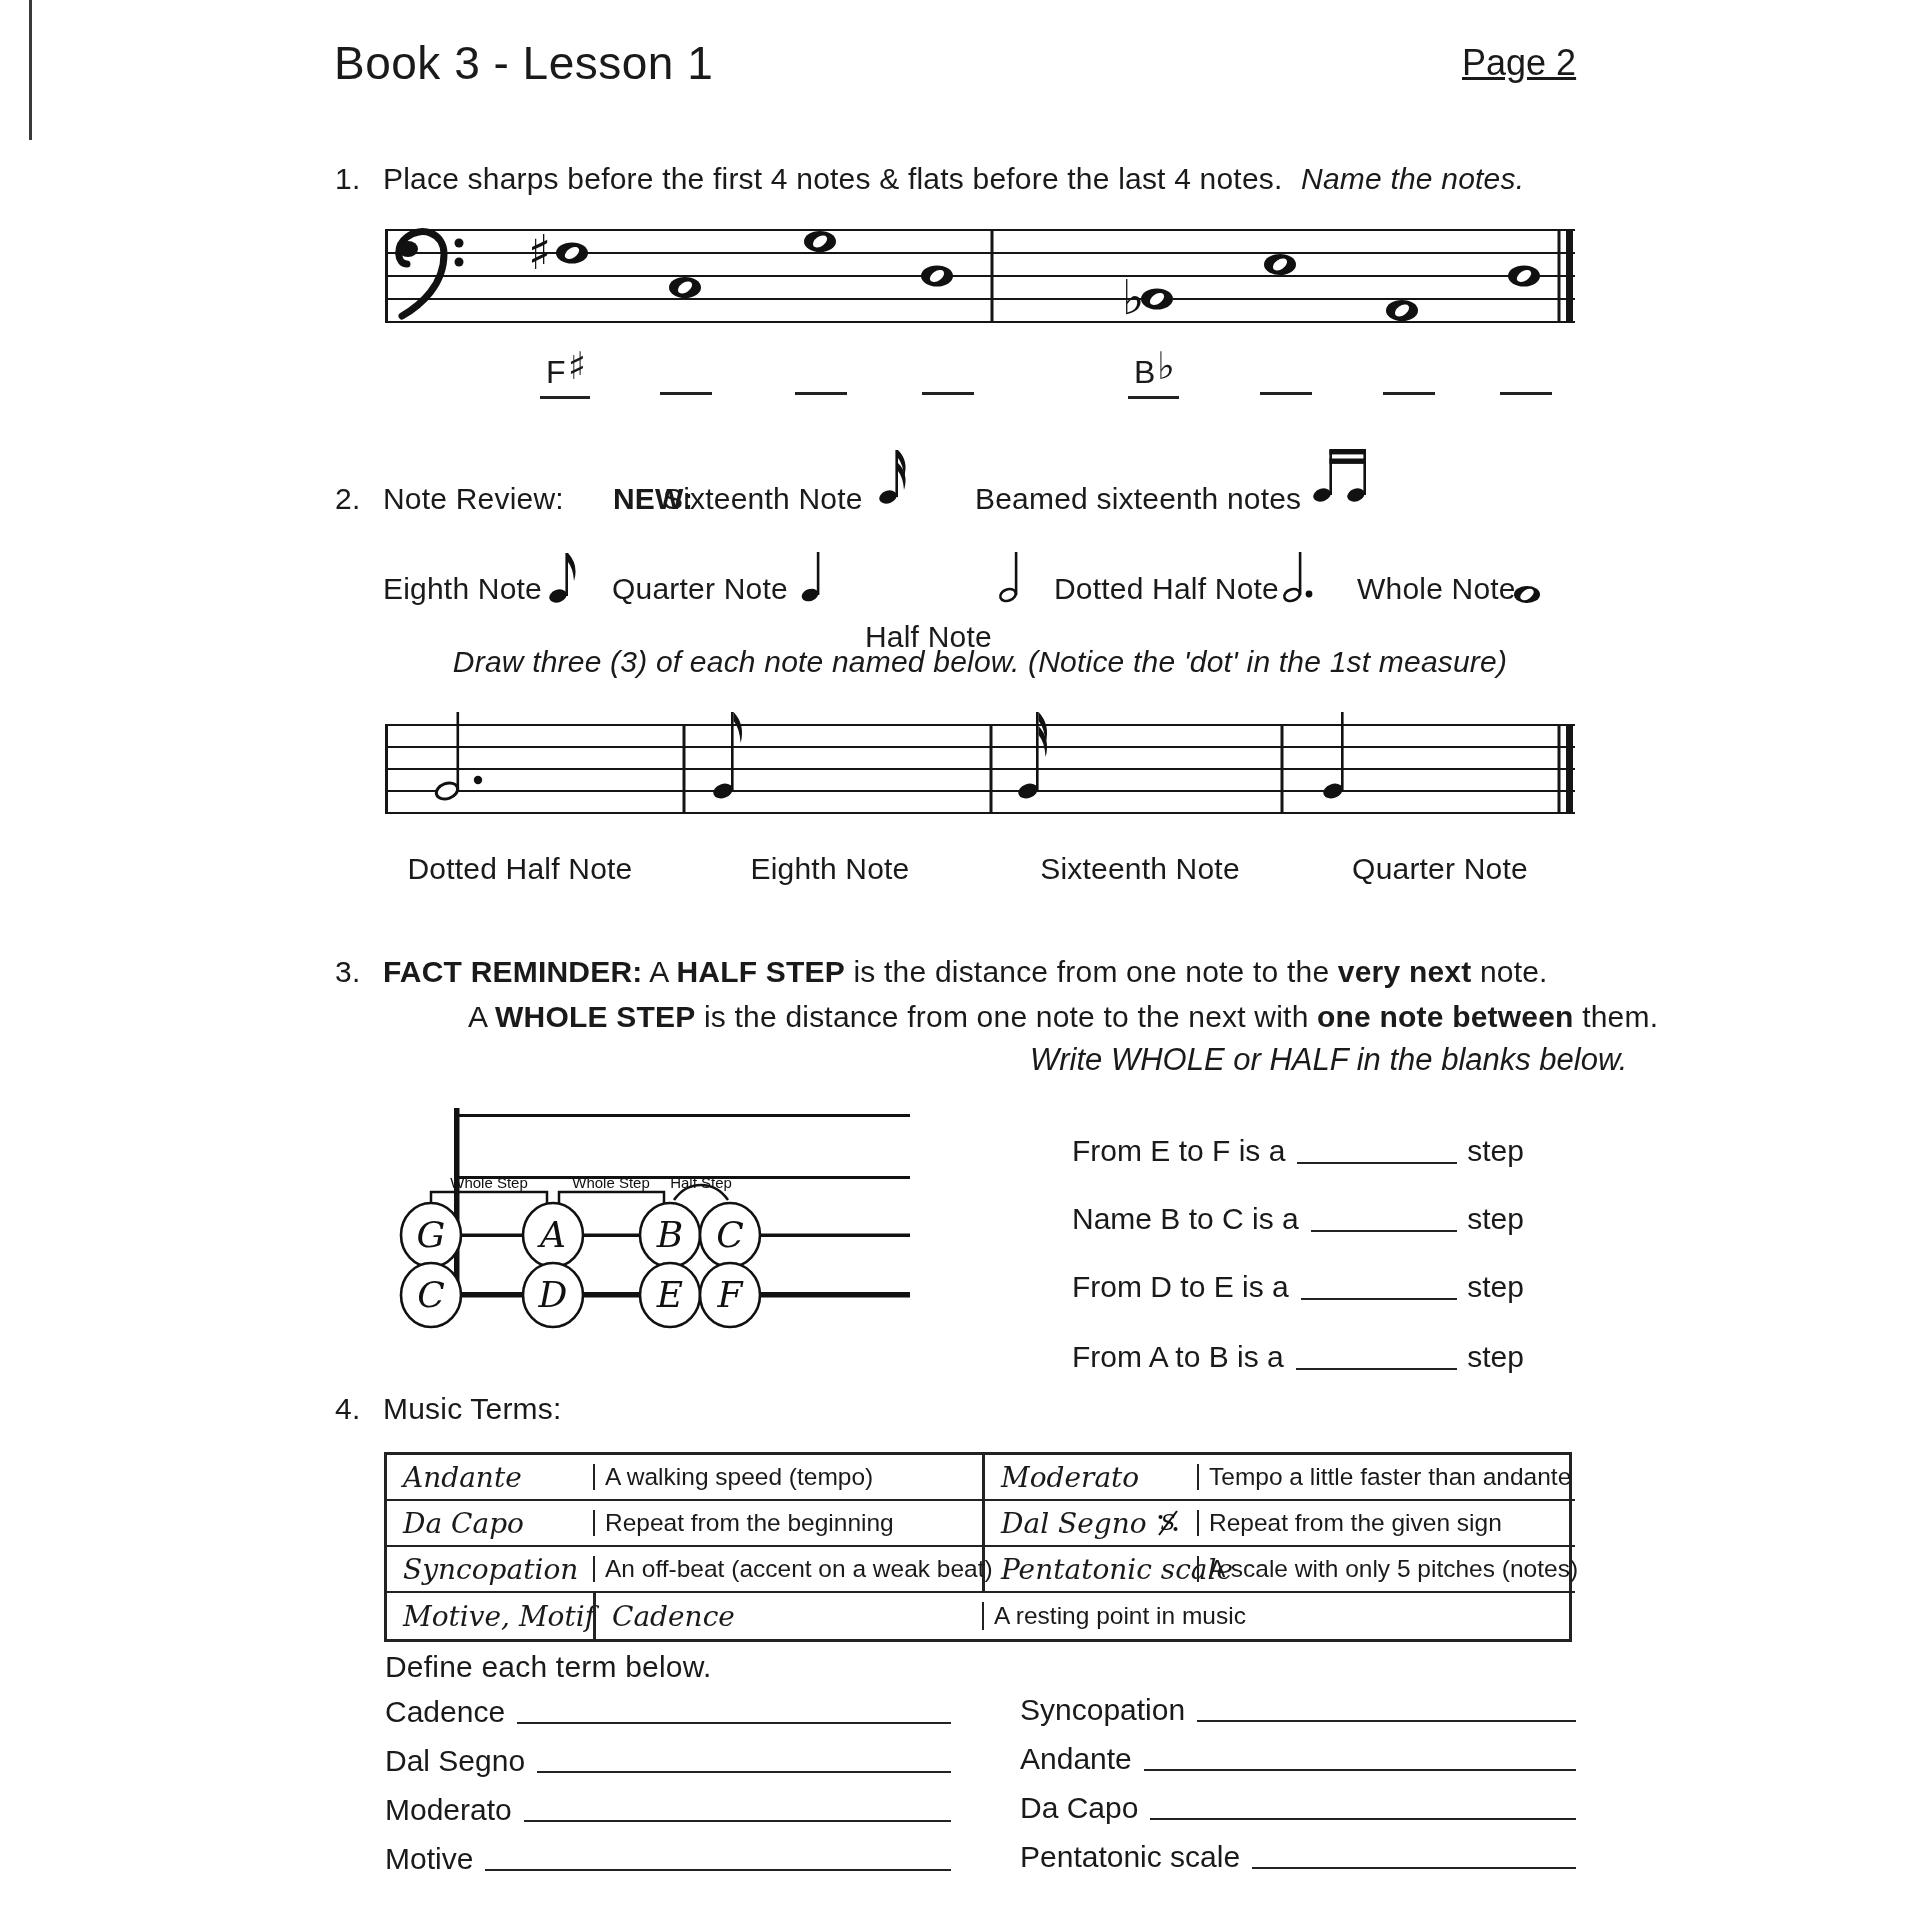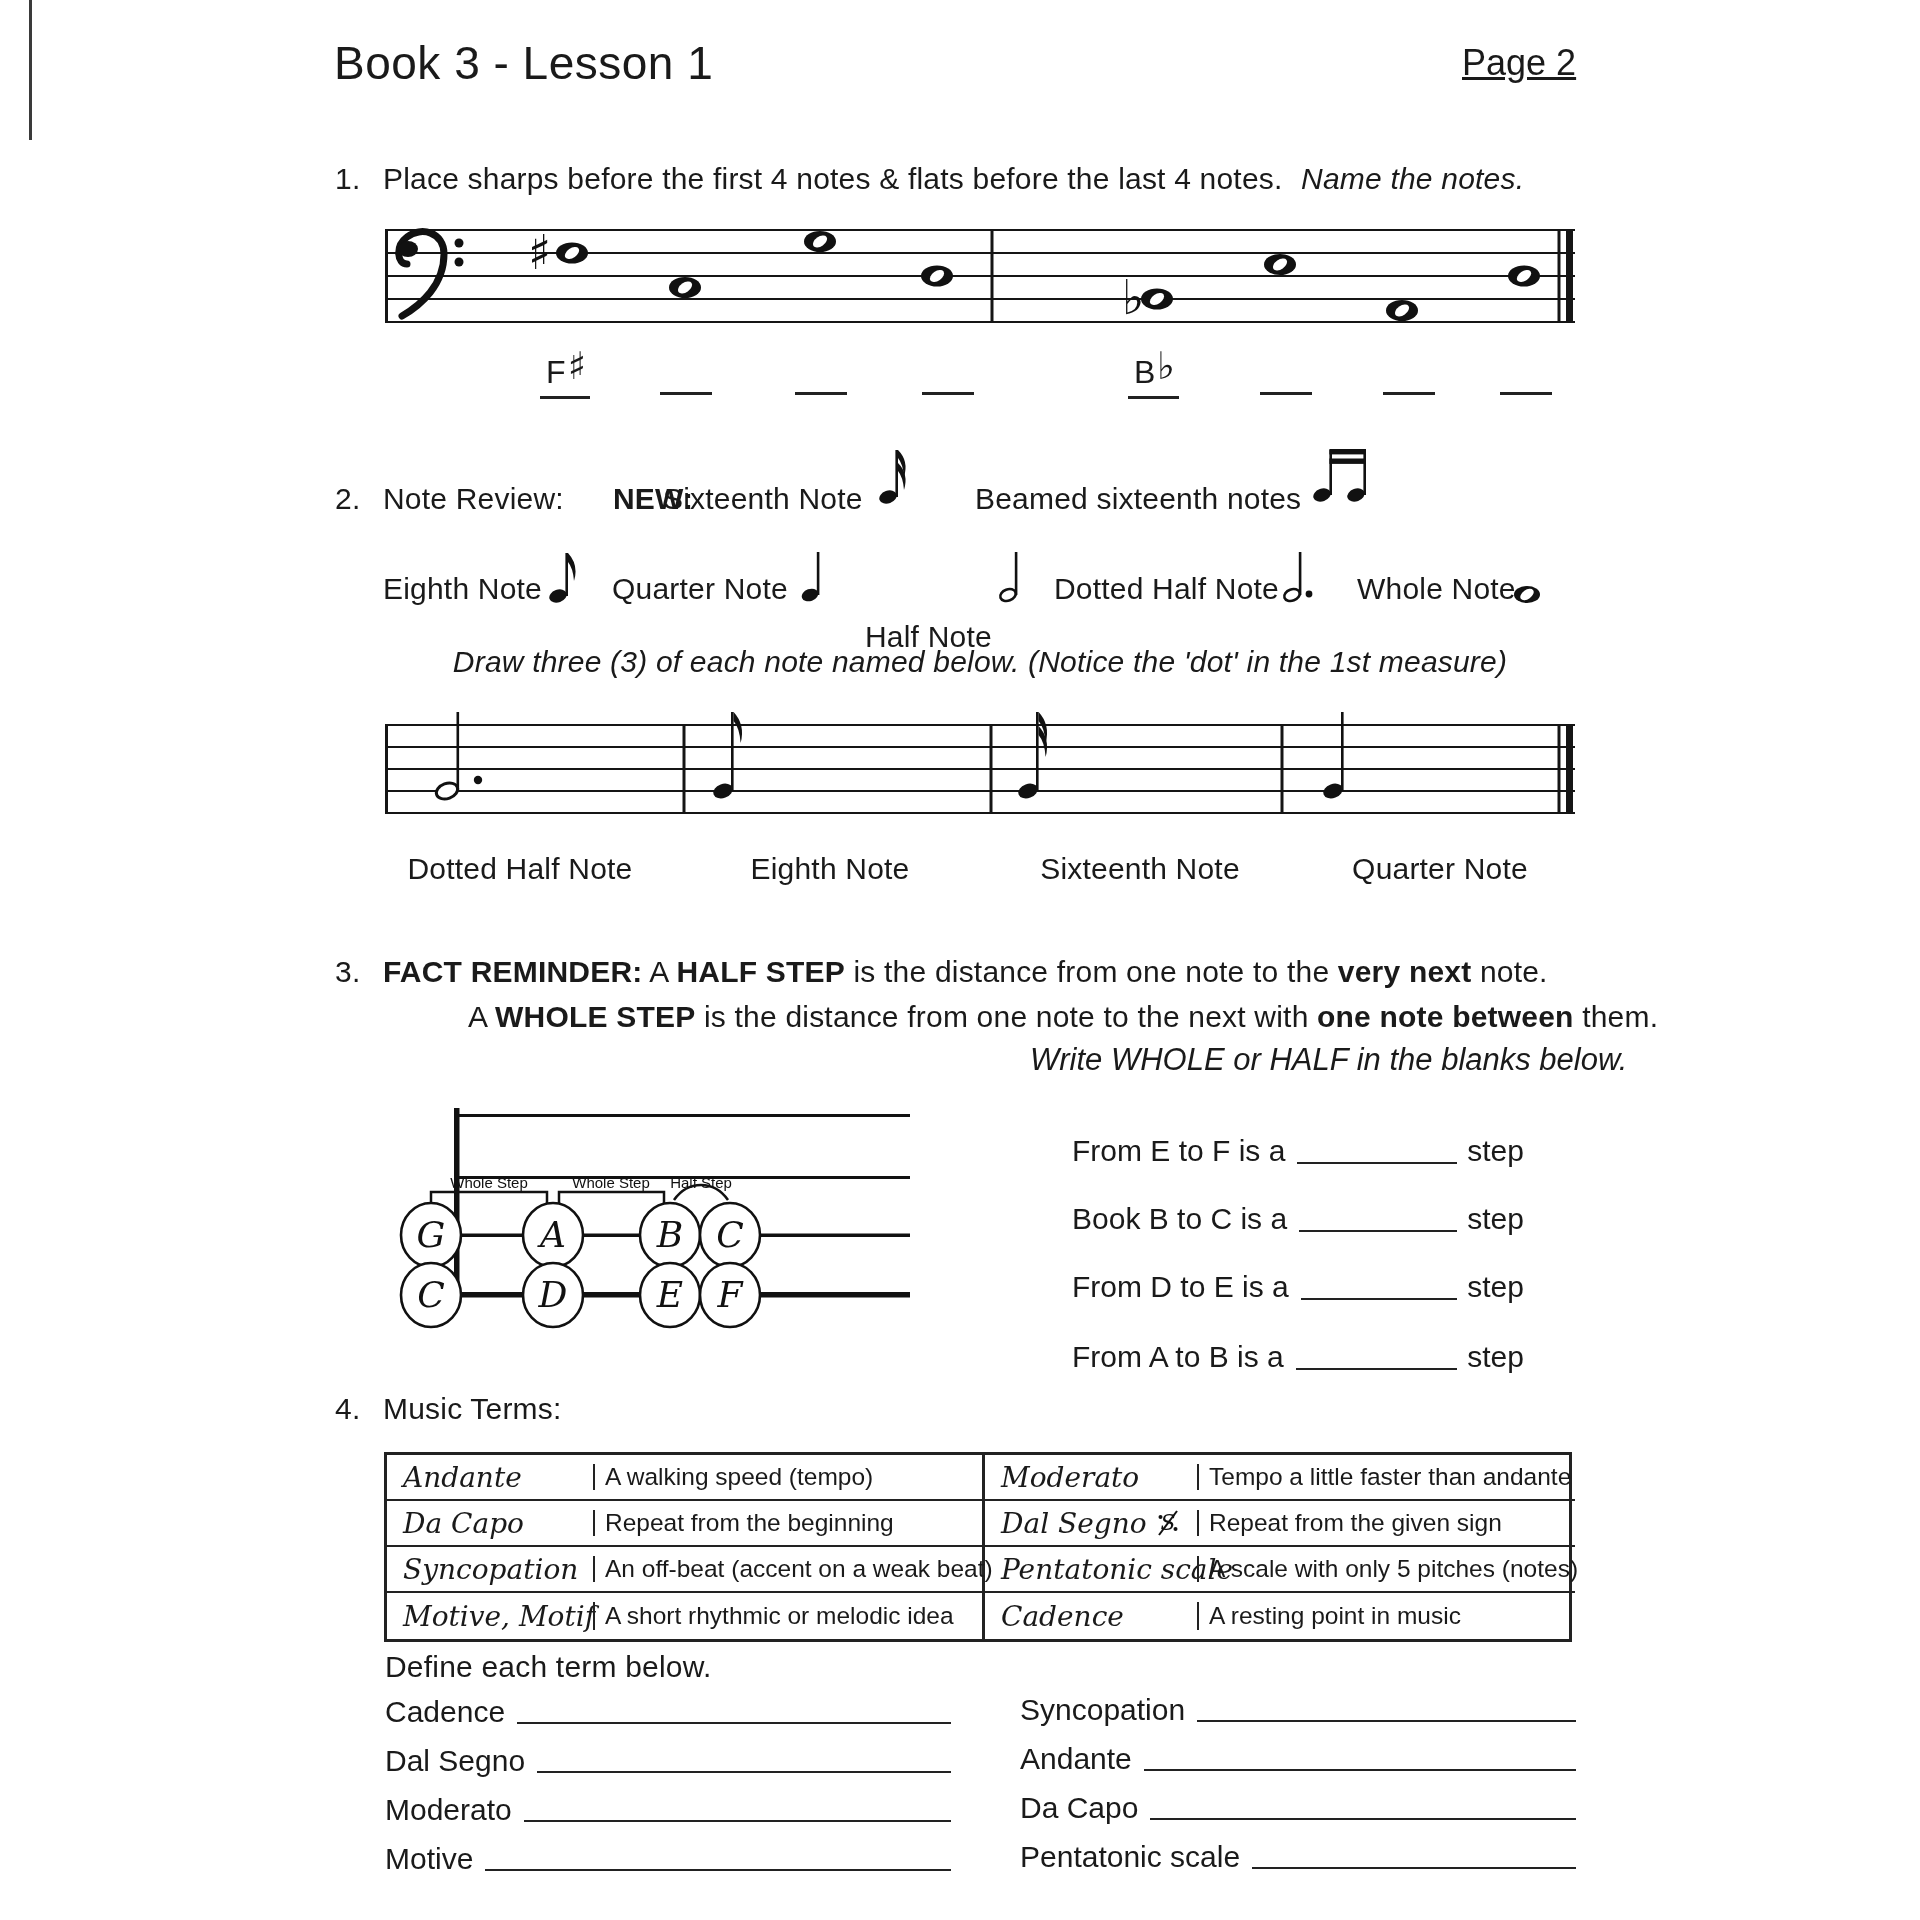--- a/index.html
+++ b/index.html
@@ -247,21 +247,21 @@
   </g>
 </svg>
 
 <div class="abs i" style="left:1030px;top:1042px;font-size:31px;">Write WHOLE or HALF in the blanks below.</div>
 <div class="abs fromrow" style="left:1072px;top:1128px;">
   <span>From E to F is a</span>
     <div class="fillline"></div>
     <span>step</span>
 </div>
 <div class="abs fromrow" style="left:1072px;top:1196px;">
-  <span>Book B to C is a</span>
+  <span>Name B to C is a</span>
     <div class="fillline"></div>
     <span>step</span>
 </div>
 <div class="abs fromrow" style="left:1072px;top:1264px;">
   <span>From D to E is a</span>
     <div class="fillline"></div>
     <span>step</span>
 </div>
 <div class="abs fromrow" style="left:1072px;top:1334px;">
   <span>From A to B is a</span>
@@ -291,21 +291,20 @@
     </svg>
   </div>
   <div class="cell def">Repeat from the given sign</div>
 
   <div class="cell term">Syncopation</div>
   <div class="cell def">An off-beat (accent on a weak beat)</div>
   <div class="cell term midsep">Pentatonic scale</div>
   <div class="cell def">A scale with only 5 pitches (notes)</div>
 
   <div class="cell term lastrow">Motive, Motif</div>
-  <div class="cell def lastrow">A short rhythmic or melodic idea</div>
   <div class="cell term midsep lastrow">Cadence</div>
   <div class="cell def lastrow">A resting point in music</div>
 </div>
 
 <div class="abs t30" style="left:385px;top:1650px;">Define each term below.</div>
 
 <div class="abs" style="left:385px;top:1680px;width:566px;">
   <div class="defrow">
       <span>Cadence</span>
       <div class="fillline"></div>

